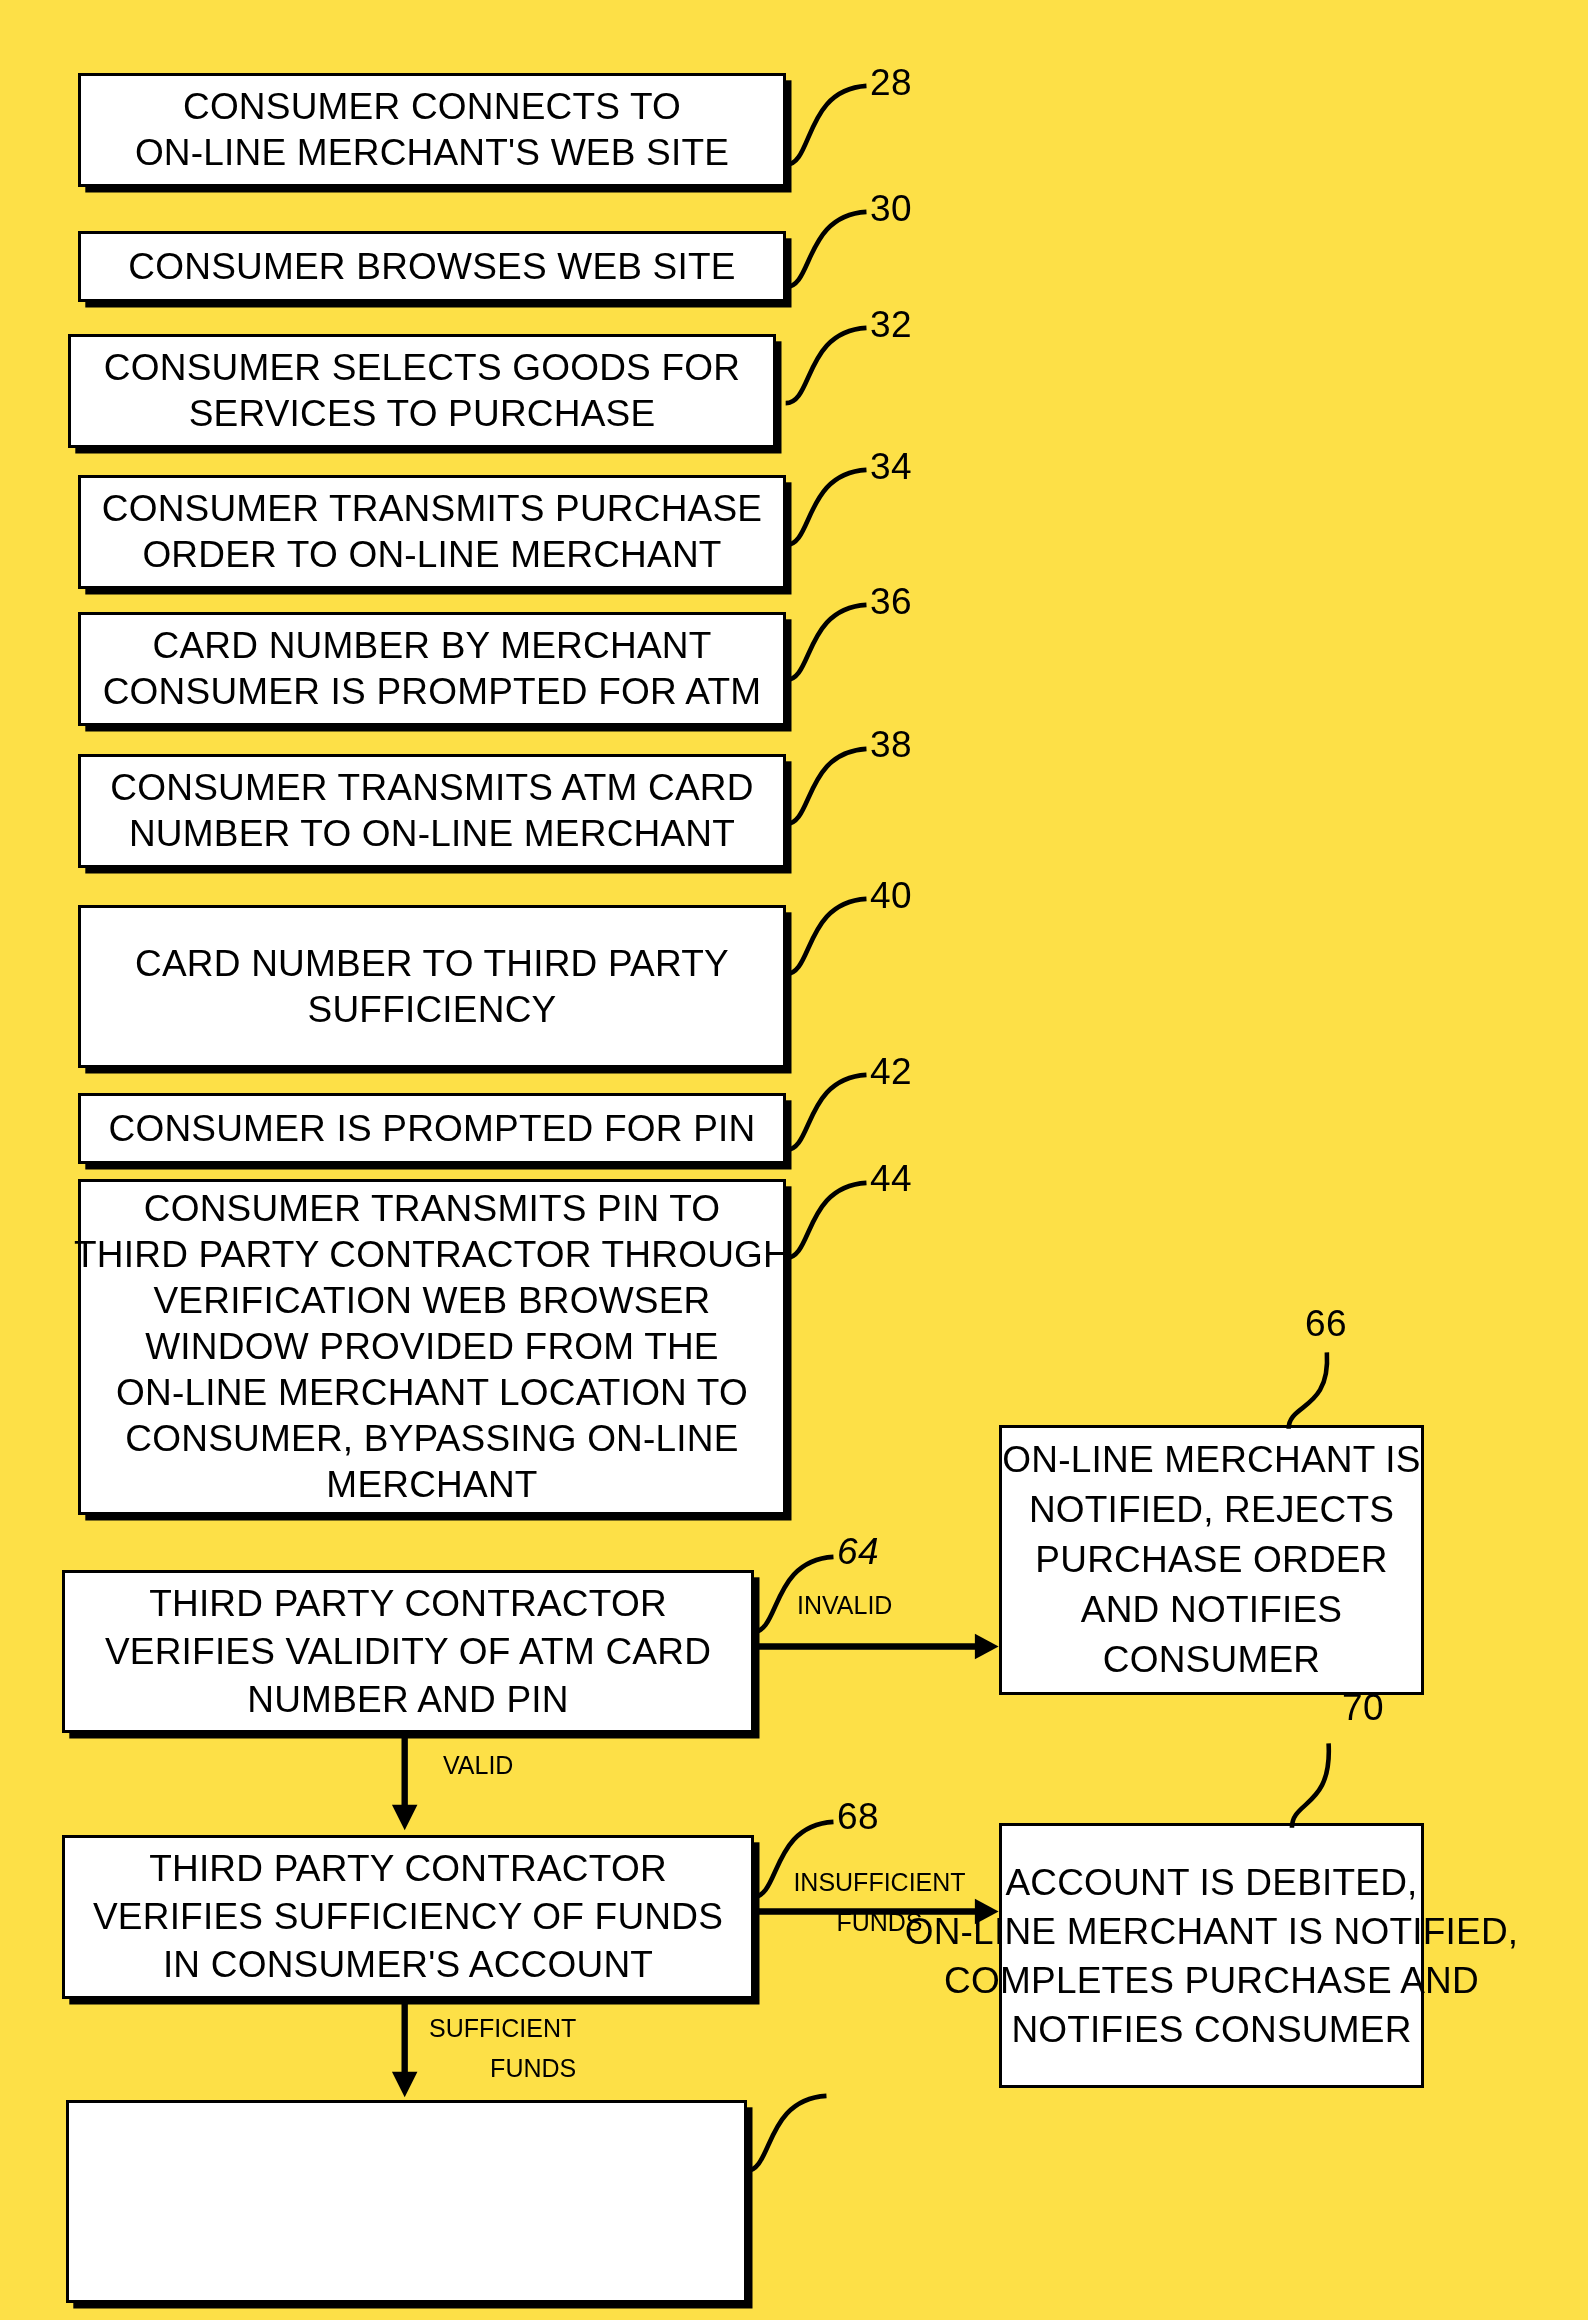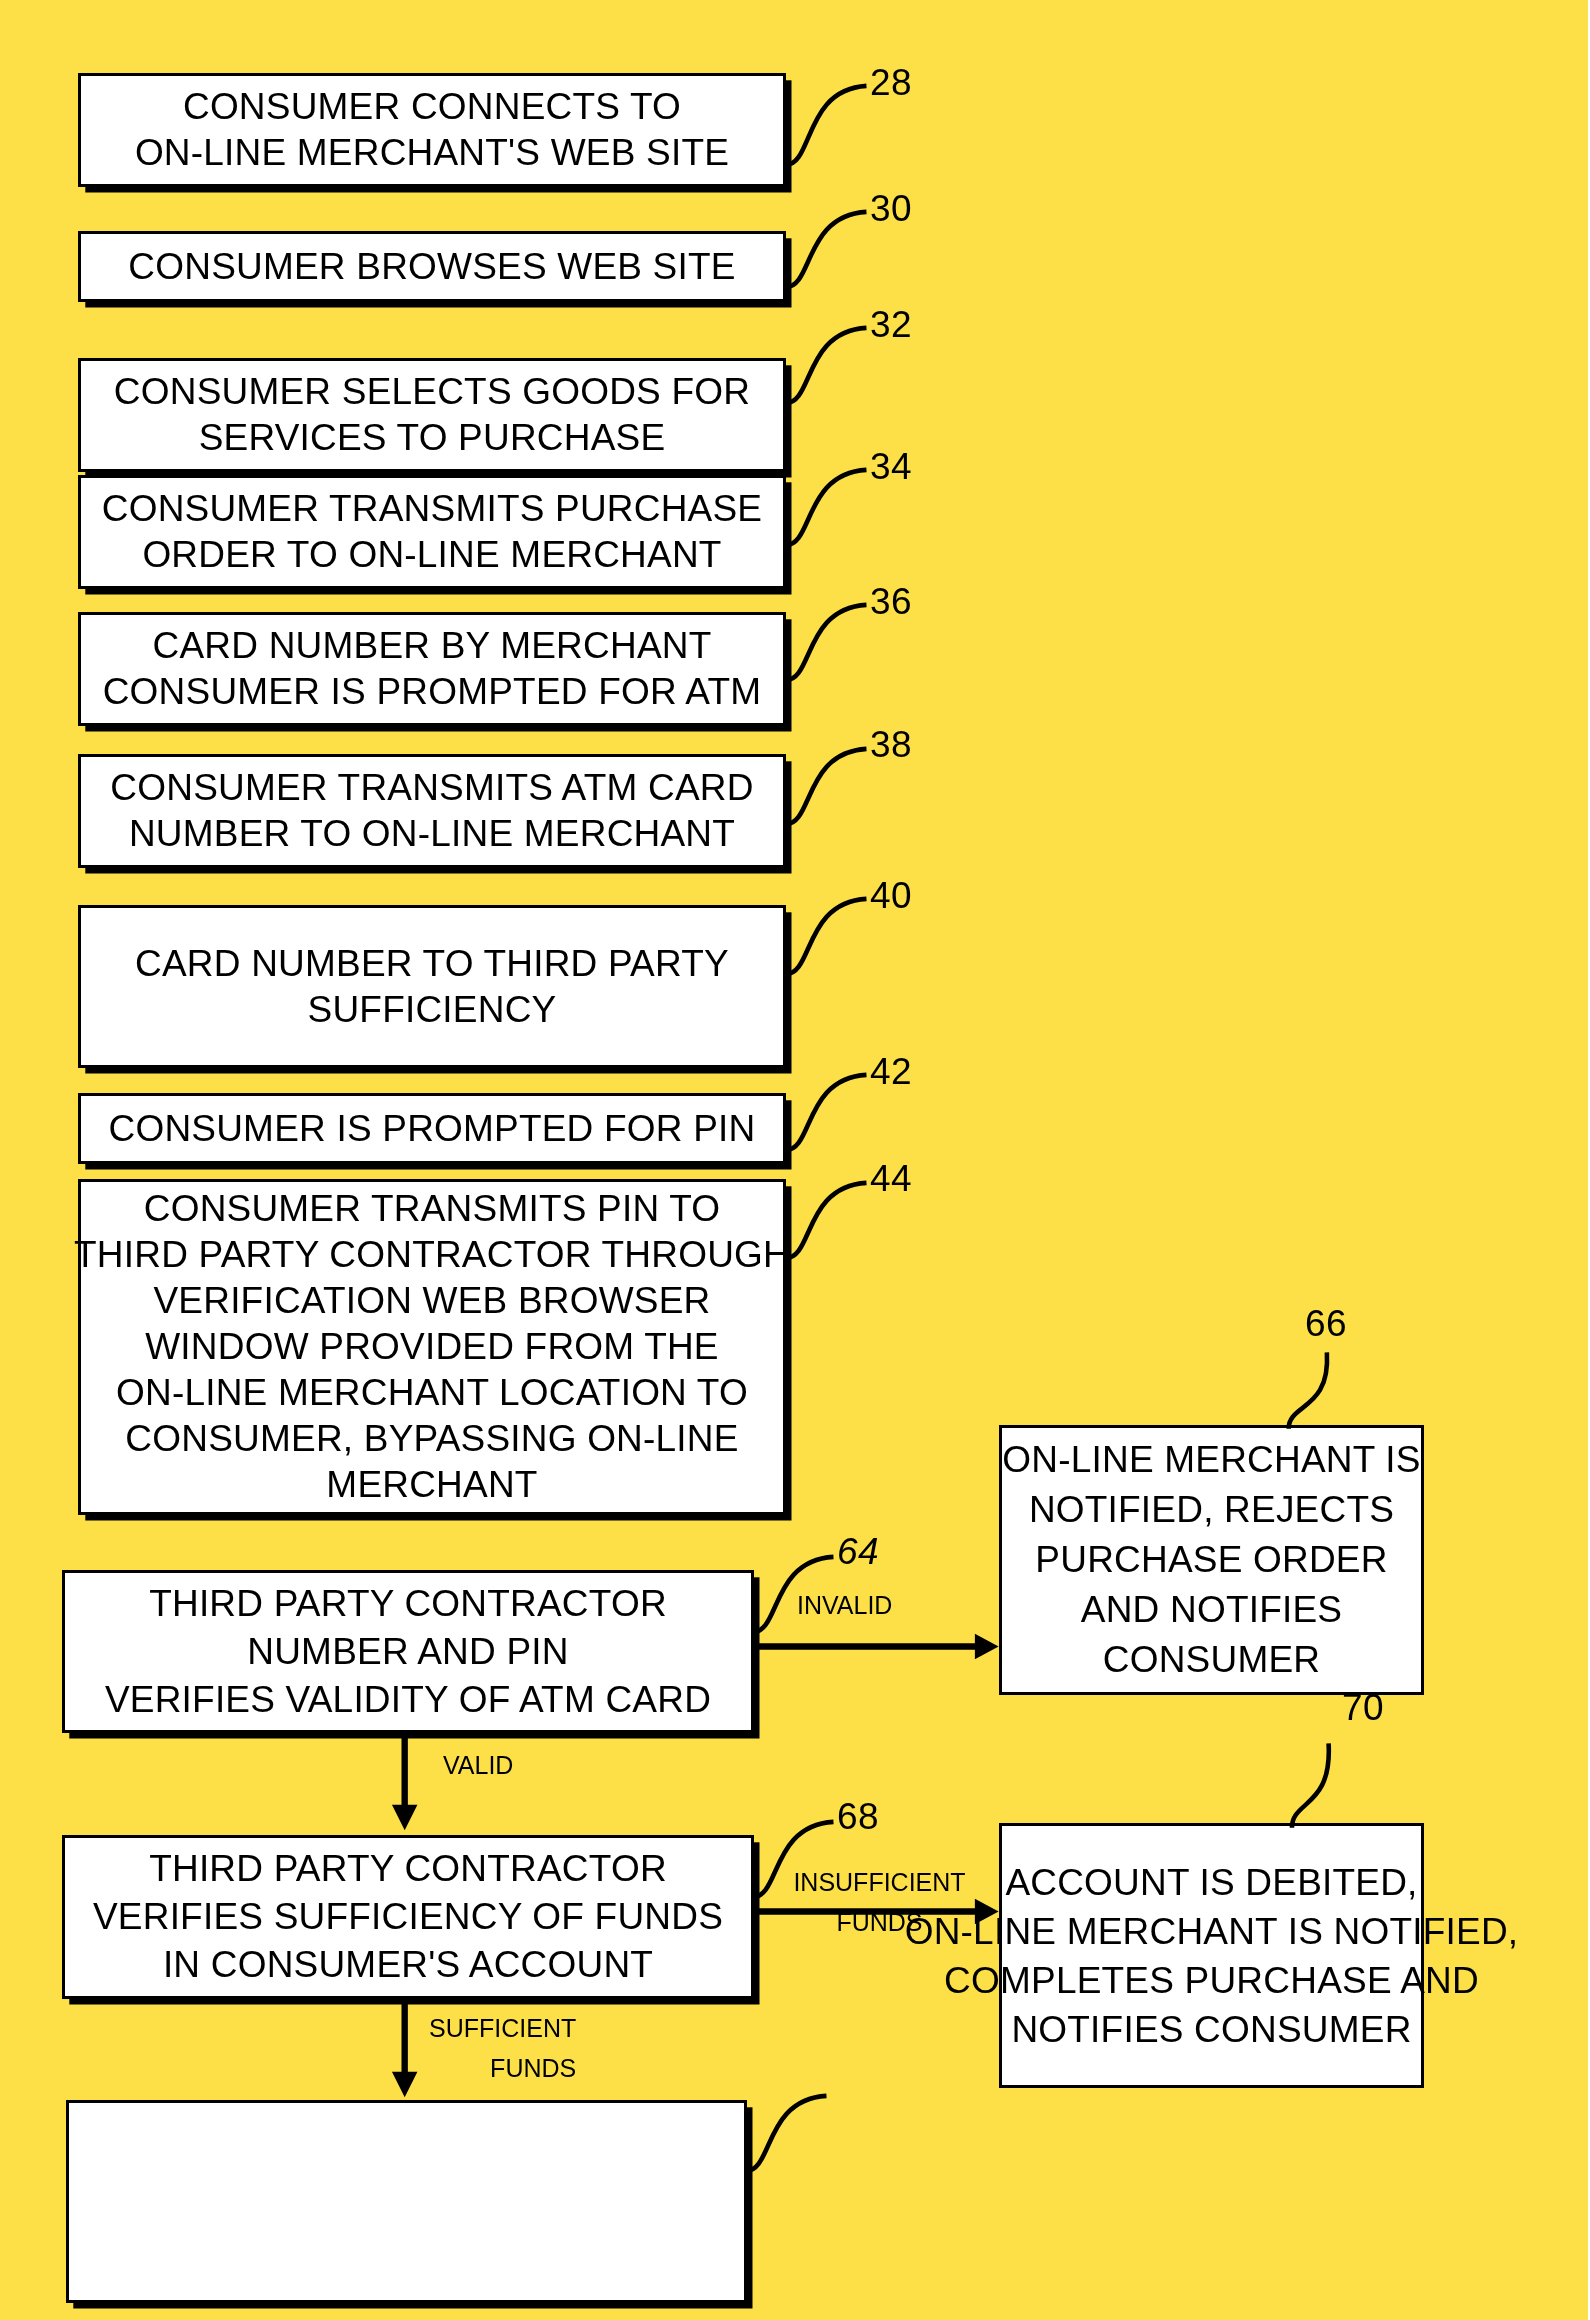--- a/index.html
+++ b/index.html
@@ -83,21 +83,21 @@
   <div class="node shadow" style="left:78px;top:231px;width:708px;height:71px;font-size:37px;line-height:46px;">
     <span class="ln">CONSUMER BROWSES WEB SITE</span>
   </div>
   <div class="leader" style="left:782px;top:199px;width:101px;height:101px;">
     <svg width="101" height="101" viewBox="0 0 110 110">
       <path d="M4,96 C34,96 24,18 92,14" fill="none" stroke="#000" stroke-width="5"></path>
     </svg>
   </div>
   <div class="refnum" style="left:870px;top:190px;">30</div>
 
-  <div class="node shadow" style="left:78px;top:334px;width:708px;height:114px;font-size:37px;line-height:46px;margin-top:24px;">
+  <div class="node shadow" style="left:68px;top:334px;width:708px;height:114px;font-size:37px;line-height:46px;">
     <span class="ln">CONSUMER SELECTS GOODS FOR</span>
     <span class="ln">SERVICES TO PURCHASE</span>
   </div>
   <div class="leader" style="left:782px;top:315px;width:101px;height:101px;">
     <svg width="101" height="101" viewBox="0 0 110 110">
       <path d="M4,96 C34,96 24,18 92,14" fill="none" stroke="#000" stroke-width="5"></path>
     </svg>
   </div>
   <div class="refnum" style="left:870px;top:306px;">32</div>
 
@@ -180,22 +180,22 @@
   </div>
   <div class="leader" style="left:1270px;top:1345px;width:101px;height:91px;">
     <svg width="101" height="91" viewBox="0 0 110 100">
       <path d="M20,92 C20,64 66,72 62,8" fill="none" stroke="#000" stroke-width="5"></path>
     </svg>
   </div>
   <div class="refnum" style="left:1305px;top:1305px;">66</div>
 
   <div class="node shadow" style="left:62px;top:1570px;width:692px;height:163px;font-size:37px;line-height:48px;">
     <span class="ln">THIRD PARTY CONTRACTOR</span>
+    <span class="ln">VERIFIES VALIDITY OF ATM CARD</span>
     <span class="ln">NUMBER AND PIN</span>
-    <span class="ln">VERIFIES VALIDITY OF ATM CARD</span>
   </div>
   <div class="leader" style="left:749px;top:1544px;width:101px;height:101px;">
     <svg width="101" height="101" viewBox="0 0 110 110">
       <path d="M4,96 C34,96 24,18 92,14" fill="none" stroke="#000" stroke-width="5"></path>
     </svg>
   </div>
   <div class="refnum" style="left:837px;top:1533px;font-style:italic;">64</div>
 
   <div class="conn" style="left:754px;top:1628px;width:251px;height:37px;">
     <svg width="251" height="37" viewBox="0 0 275 40">

